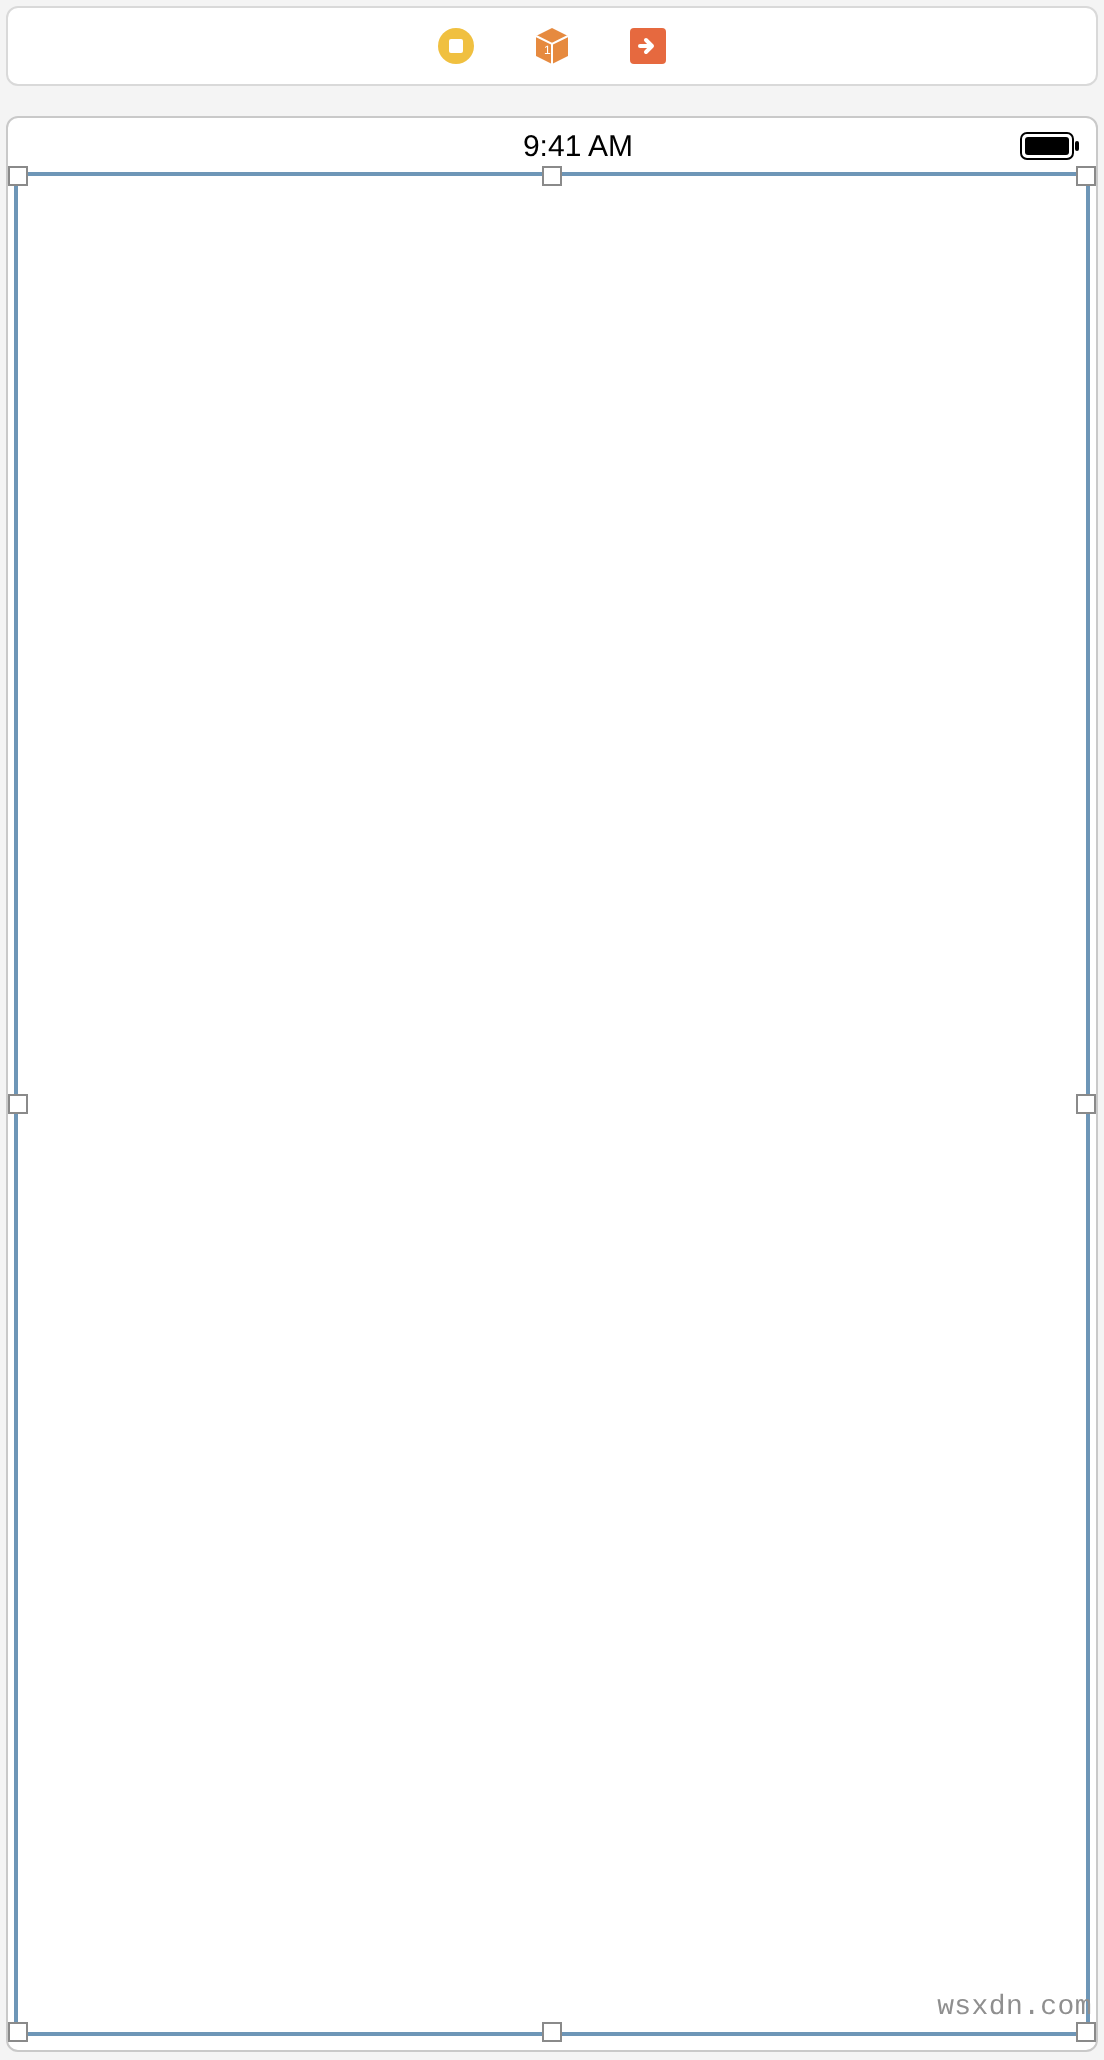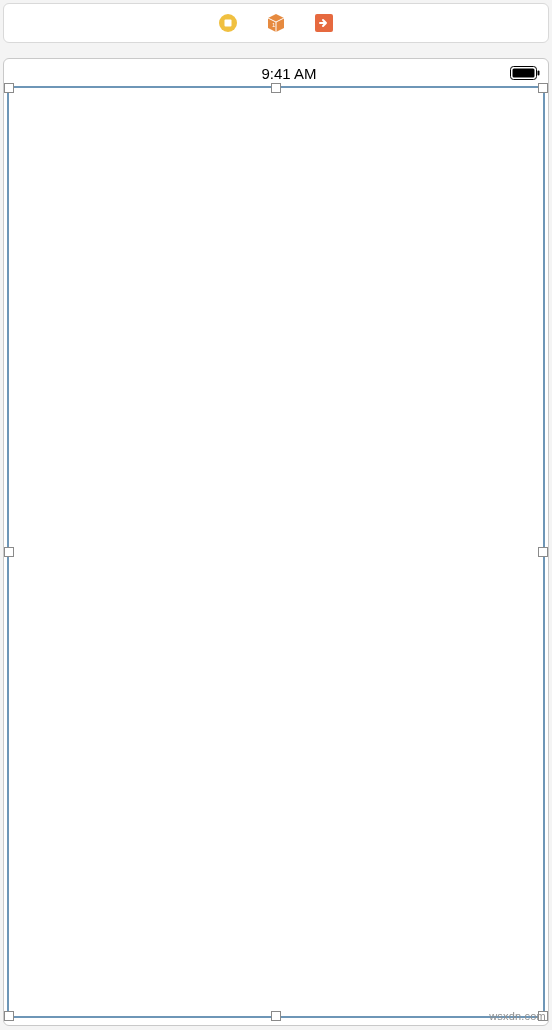--- a/index.html
+++ b/index.html
@@ -84,24 +84,24 @@
     .h-tc { top: -5px; left: 50%; margin-left: -5px; cursor: ns-resize; }
     .h-tr { top: -5px; right: -5px; cursor: nesw-resize; }
     .h-ml { top: 50%; left: -5px; margin-top: -5px; cursor: ew-resize; }
     .h-mr { top: 50%; right: -5px; margin-top: -5px; cursor: ew-resize; }
     .h-bl { bottom: -5px; left: -5px; cursor: nesw-resize; }
     .h-bc { bottom: -5px; left: 50%; margin-left: -5px; cursor: ns-resize; }
     .h-br { bottom: -5px; right: -5px; cursor: nwse-resize; }
     .watermark {
       position: absolute;
       right: 6px;
-      bottom: 8px;
-      font-size: 11px;
+      bottom: 18px;
+      font-size: 14px;
       color: #8f8f8f;
-      font-family: Liberation Sans, sans-serif;
+      font-family: Liberation Mono, monospace;
       letter-spacing: 0.2px;
     }
   </style>
 </head>
 <body>
 
 <div class="toolbar">
   <span class="icon">
     <svg width="20" height="20" viewBox="0 0 20 20">
       <circle cx="10" cy="10" r="9" fill="#f0c040"></circle>

